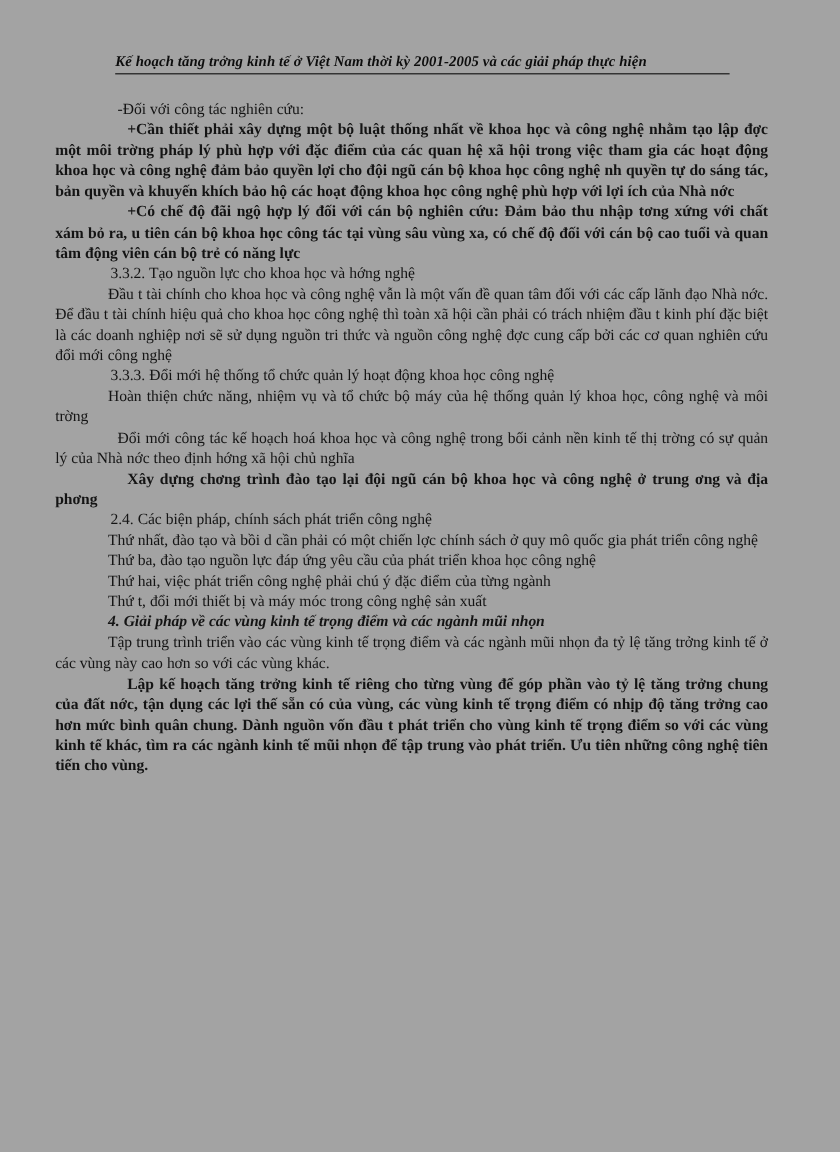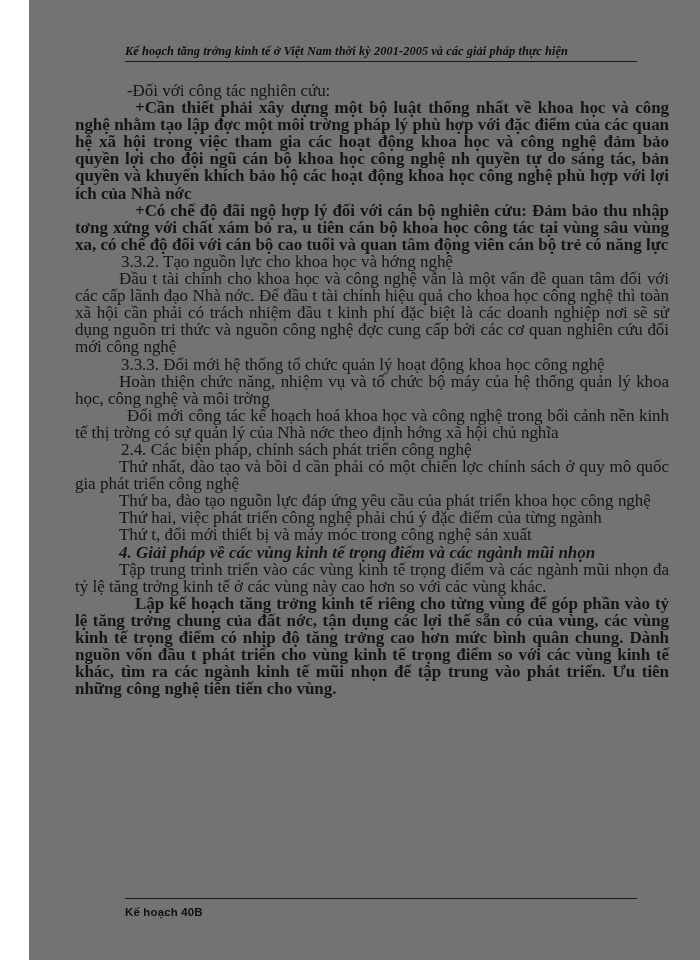--- a/index.html
+++ b/index.html
@@ -11,22 +11,21 @@
     width: 700px;
     height: 960px;
     font-family: "Liberation Serif", "DejaVu Serif", serif;
     color: #111111;
     overflow: hidden;
     position: relative;
   }
   .page {
     position: absolute;
     inset: 0;
-    background: #737373;
-    margin-left: 29px;
+    background: #a3a3a3;
   }
 
   
   .doc-header {
     position: absolute;
     left: 96px;
     top: 44px;
     width: 512px;
   }
   .doc-header .header-text {
@@ -48,21 +47,21 @@
 
   
   .doc-body {
     position: absolute;
     left: 46px;
     top: 82px;
     width: 594px;
   }
   .doc-body p {
     margin: 0;
-    font-size: 17px;
+    font-size: 13px;
     line-height: 17.1px;
     text-align: justify;
     text-justify: inter-word;
     color: #141414;
     letter-spacing: -0.05px;
     word-spacing: 0.2px;
   }
   .ind-md   { text-indent: 44px; }
   .ind-lg   { text-indent: 52px; }
   .ind-xl   { text-indent: 60px; font-weight: bold; }
@@ -124,37 +123,34 @@
     <p class="heading-num gap-sm no-justify">3.3.2. Tạo nguồn lực cho khoa học và hớng nghệ</p>
 
     <p class="ind-md gap-sm">Đầu t  tài chính cho khoa học và công nghệ vẫn là một vấn đề quan tâm đối với các cấp lãnh đạo Nhà nớc.  Để đầu t  tài chính hiệu quả cho khoa học công nghệ thì toàn xã hội cần phải có trách nhiệm đầu t   kinh phí đặc biệt là các doanh nghiệp nơi sẽ sử dụng nguồn tri thức và nguồn công nghệ đợc   cung cấp bởi các cơ quan nghiên cứu đổi mới công nghệ</p>
 
     <p class="heading-num gap-sm no-justify">3.3.3. Đổi mới hệ thống tổ chức quản lý hoạt động khoa học công nghệ</p>
 
     <p class="ind-md gap-sm">Hoàn thiện chức năng, nhiệm vụ và tổ chức bộ máy của hệ thống quản lý khoa học, công nghệ và môi trờng</p>
 
     <p class="ind-lg gap-sm">Đổi mới công tác kế hoạch hoá khoa học và công nghệ trong bối cảnh nền kinh tế thị trờng   có sự quản lý của Nhà nớc   theo định hớng   xã hội chủ nghĩa</p>
 
+    <p class="ind-xl gap-sm">Xây dựng chơng   trình đào tạo lại đội ngũ cán bộ khoa học và công nghệ ở trung ơng   và địa phơng</p>
 
     <p class="heading-num gap-sm no-justify">2.4. Các biện pháp, chính sách phát triển công nghệ</p>
 
     <p class="ind-md gap-sm">Thứ nhất, đào tạo và bồi d   cần phải có một chiến lợc   chính sách ở quy mô quốc gia phát triển công nghệ</p>
 
     <p class="ind-md gap-sm no-justify">Thứ ba, đào tạo nguồn lực đáp ứng yêu cầu của phát triển khoa học công nghệ</p>
 
     <p class="ind-md gap-sm no-justify">Thứ hai, việc phát triển công nghệ phải chú ý đặc điểm của từng ngành</p>
 
     <p class="ind-md gap-sm no-justify">Thứ t,   đổi mới thiết bị và máy móc trong công nghệ sản xuất</p>
 
     <p class="heading-bold-italic gap-sm">4. Giải pháp về các vùng kinh tế trọng điểm và các ngành mũi nhọn</p>
 
     <p class="ind-md gap-sm">Tập trung trình triển vào các vùng kinh tế trọng điểm và các ngành mũi nhọn đa   tỷ lệ tăng trởng   kinh tế ở các vùng này cao hơn so với các vùng khác.</p>
 
     <p class="ind-xl gap-sm">Lập kế hoạch tăng trởng   kinh tế riêng cho từng vùng để góp phần vào tỷ lệ tăng trởng   chung của đất nớc,   tận dụng các lợi thế sẵn có của vùng, các vùng kinh tế trọng điểm có nhịp độ tăng trởng   cao hơn mức bình quân chung. Dành nguồn vốn đầu t   phát triển cho vùng kinh tế trọng điểm so với các vùng kinh tế khác, tìm ra các ngành kinh tế mũi nhọn để tập trung vào phát triển. Ưu tiên những công nghệ tiên tiến cho vùng.</p>
 
   </div>
 
-  <div class="doc-footer">
-    <hr class="footer-rule">
-    <div class="footer-text">Kế hoạch 40B</div>
-  </div>
 
 </div>
 
 </body></html>

